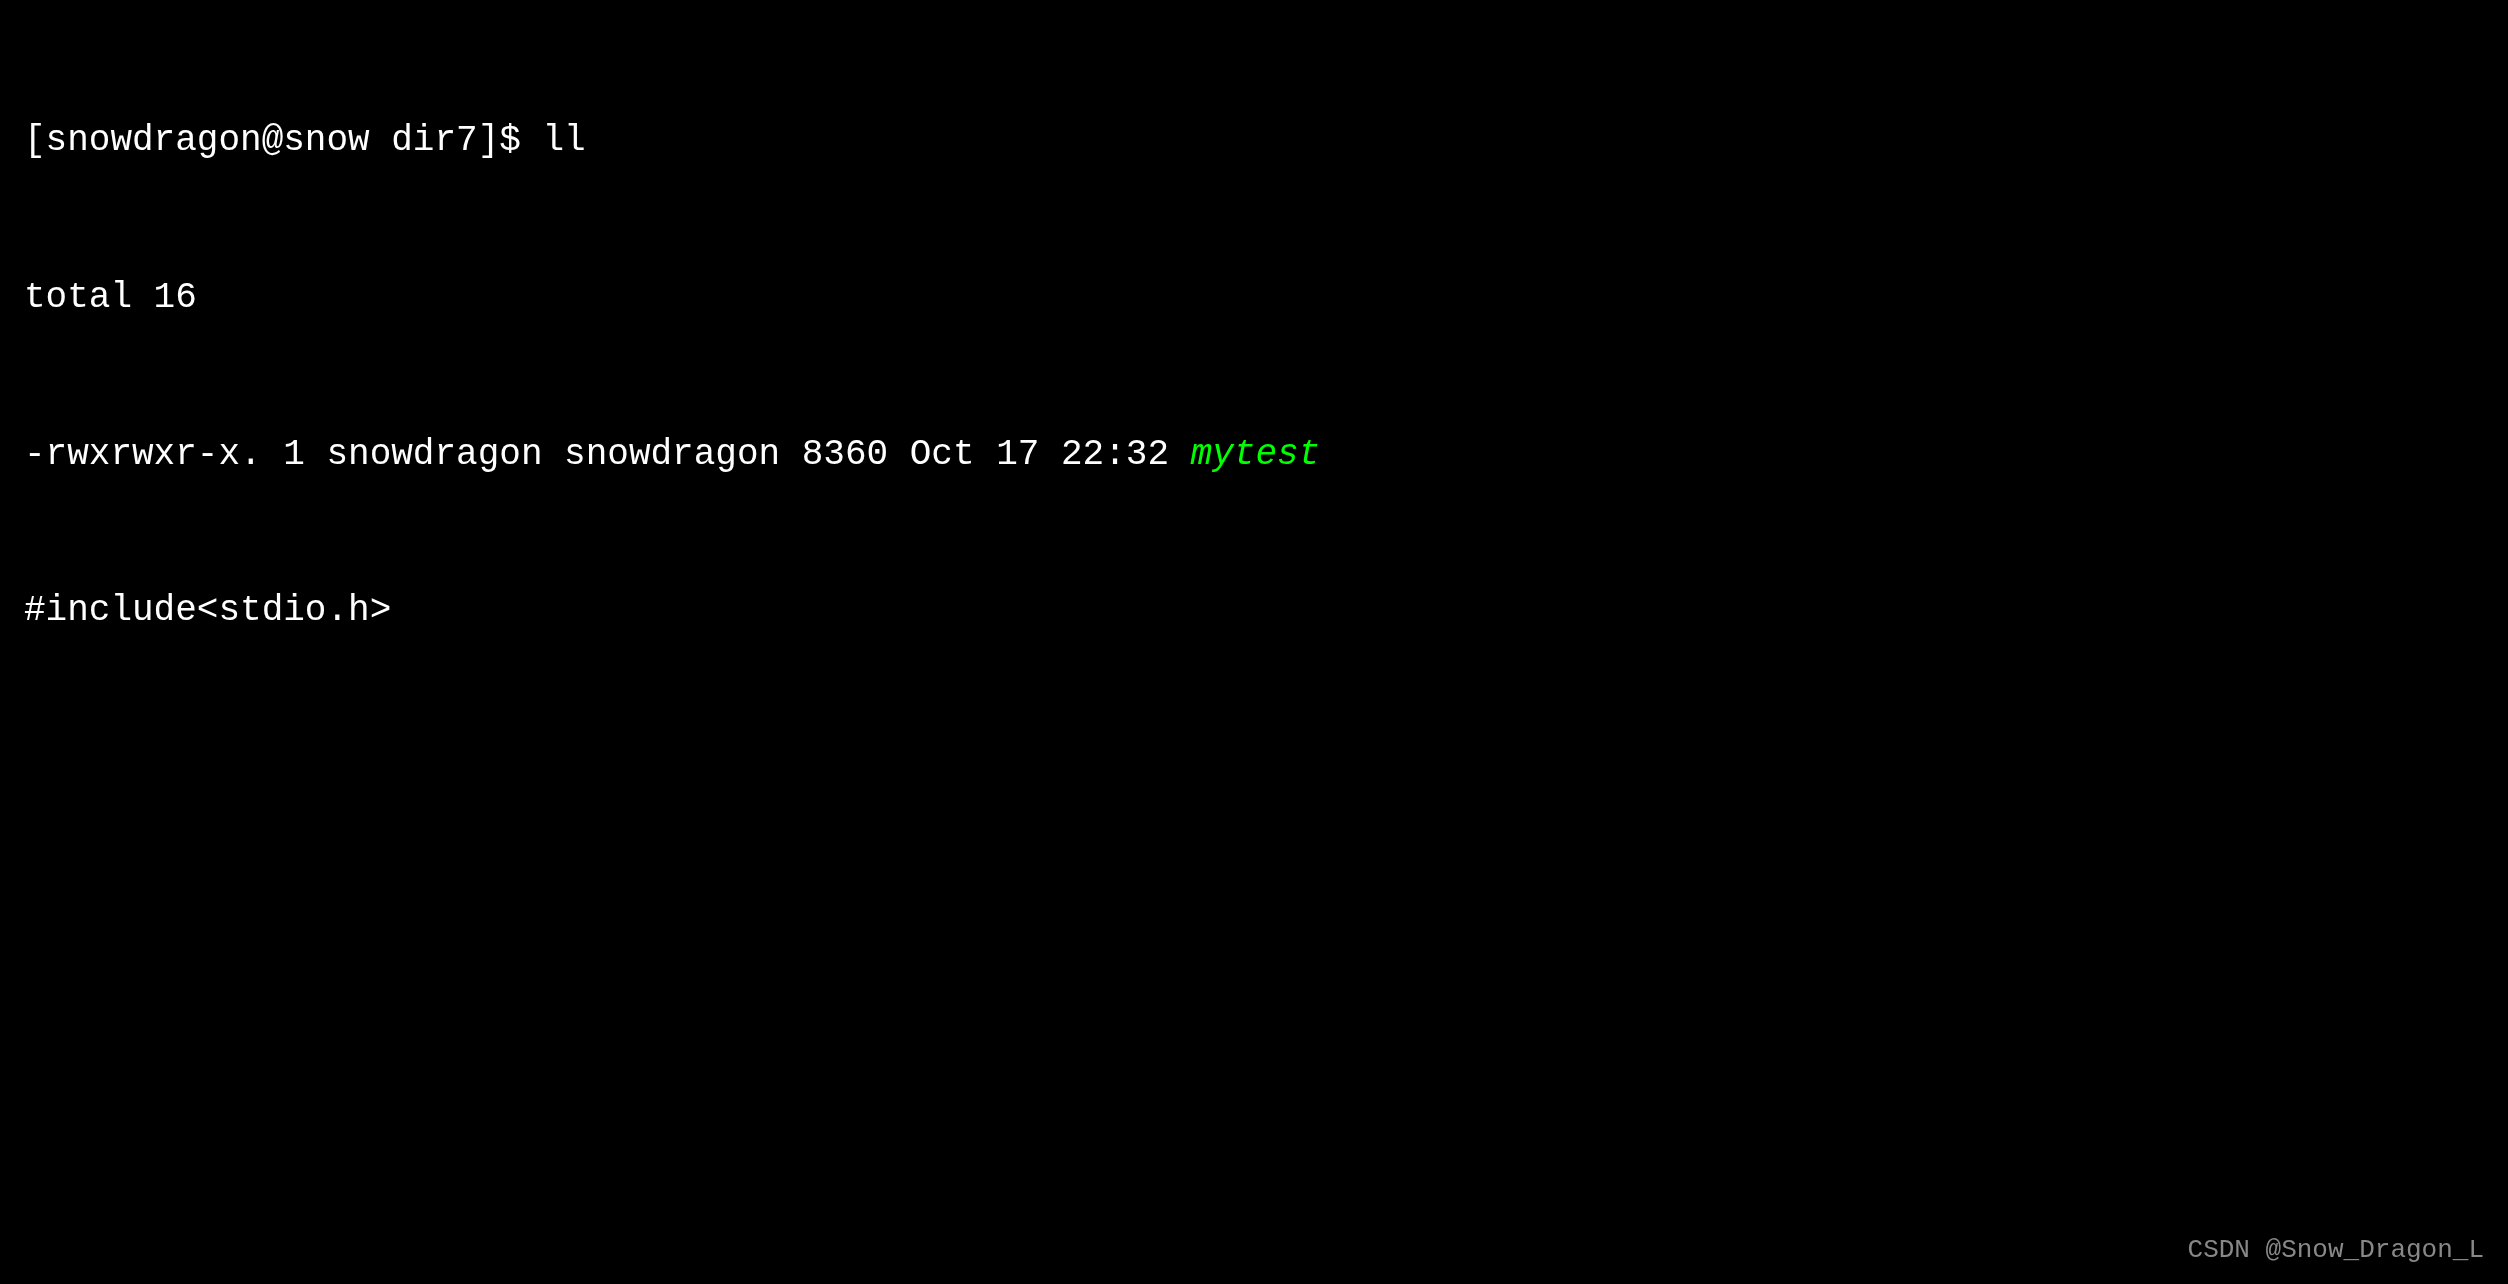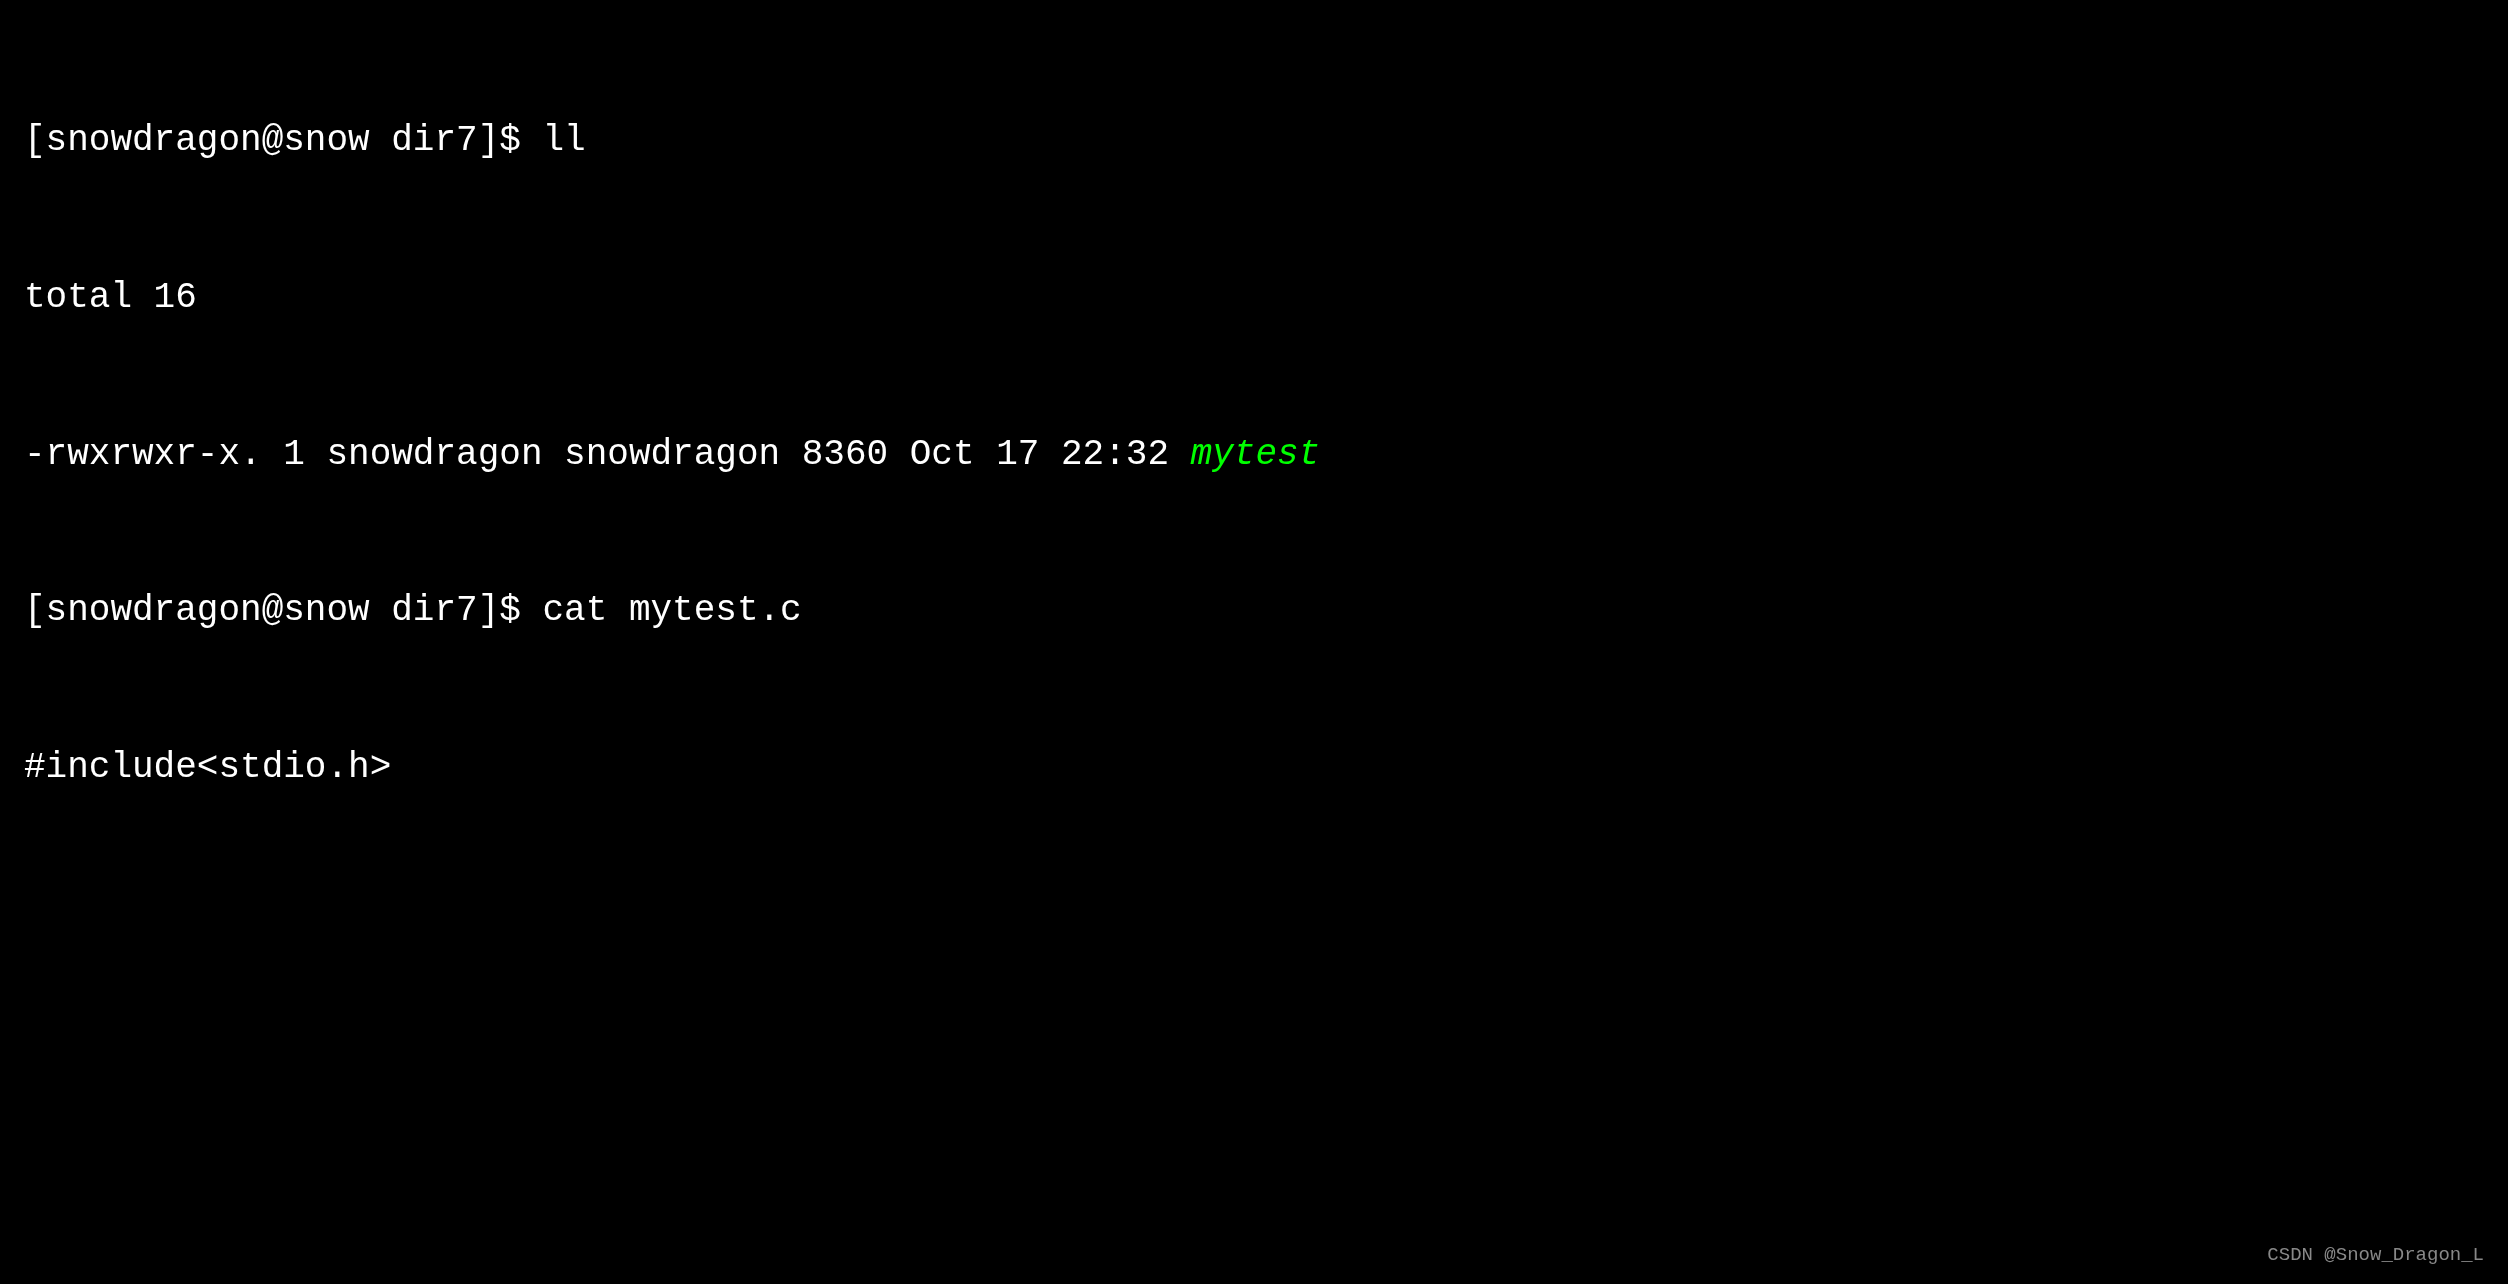--- a/index.html
+++ b/index.html
@@ -34,35 +34,34 @@
     }
     @keyframes blink {
       0%, 100% { opacity: 1; }
       50% { opacity: 0; }
     }
     .watermark {
       position: absolute;
       bottom: 14px;
       right: 24px;
       color: #888888;
-      font-size: 19px;
+      font-size: 26px;
     }
     .line {
       display: block;
     }
   </style>
 </head>
 <body>
 
 <div class="terminal">
   <div class="terminal-content">
     <span class="line">[snowdragon@snow dir7]$ ll</span>
     <span class="line">total 16</span>
     <span class="line"><span>-rwxrwxr-x. 1 snowdragon snowdragon 8360 Oct 17 22:32 </span><span class="green">mytest</span></span>
-    <span class="line">[snowdragon@snow dir7]$ cat mytest.c</span>
     <span class="line">#include&lt;stdio.h&gt;</span>
     <span class="line">&nbsp;</span>
     
     
     
     
     
     
     
     

